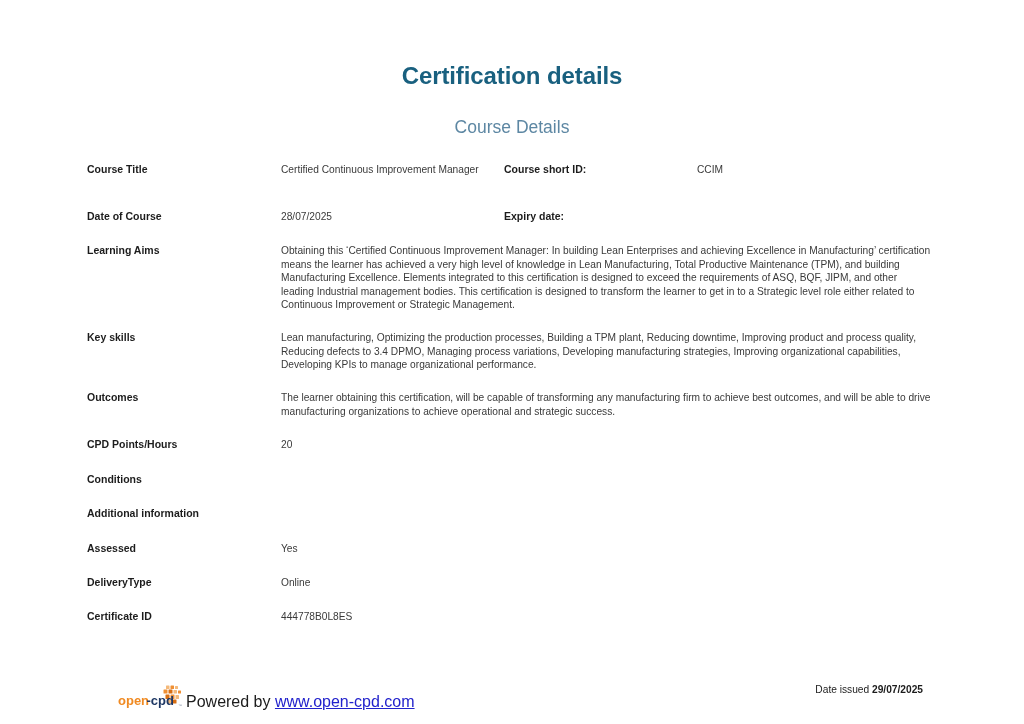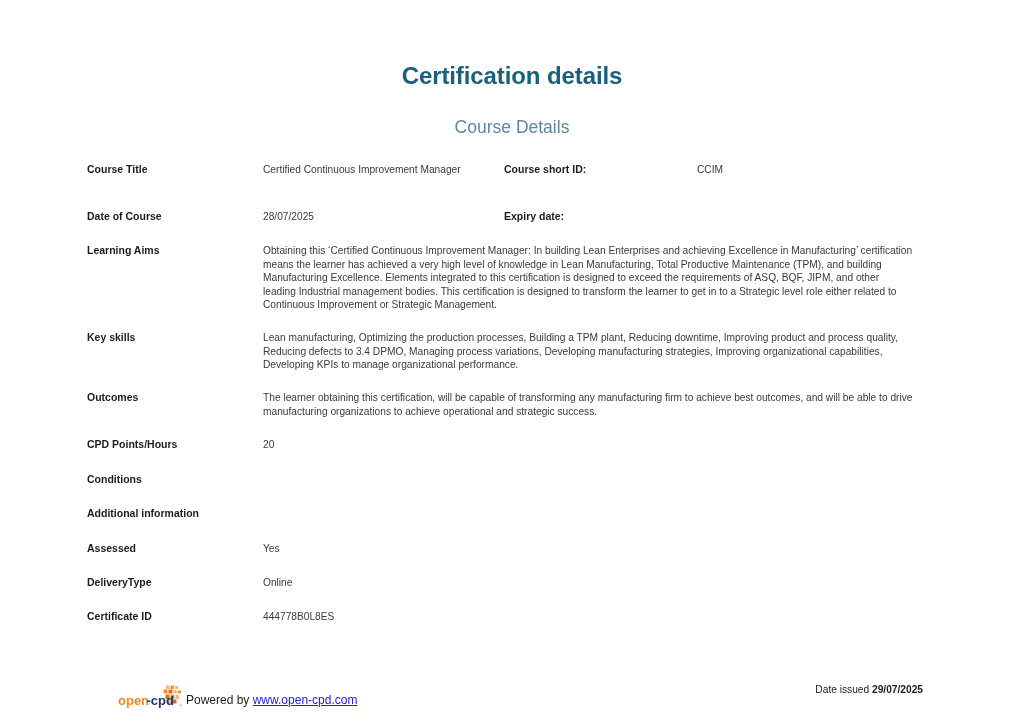--- a/index.html
+++ b/index.html
@@ -65,21 +65,21 @@
   }
   .label {
     left: 87px;
     width: 190px;
     font-size: 10.5px;
     font-weight: bold;
     color: #1c1c1c;
     line-height: 13.5px;
   }
   .value {
-    left: 263px;
+    left: 281px;
     width: 215px;
     font-size: 10.2px;
     font-weight: normal;
     color: #3a3a3a;
     line-height: 13.5px;
   }
   .value.wide {
     width: 650px;
   }
   .label2 {
@@ -114,21 +114,21 @@
     display: flex;
     align-items: flex-start;
   }
   .logo {
     position: relative;
     width: 68px;
     height: 26px;
     display: block;
   }
   .powered {
-    font-size: 12px;
+    font-size: 16px;
     color: #1c1c1c;
     white-space: nowrap;
     padding-top: 8px;
   }
   .powered a,
   .powered .link {
     color: #2222cc;
     text-decoration: underline;
   }
   .footer-right {

